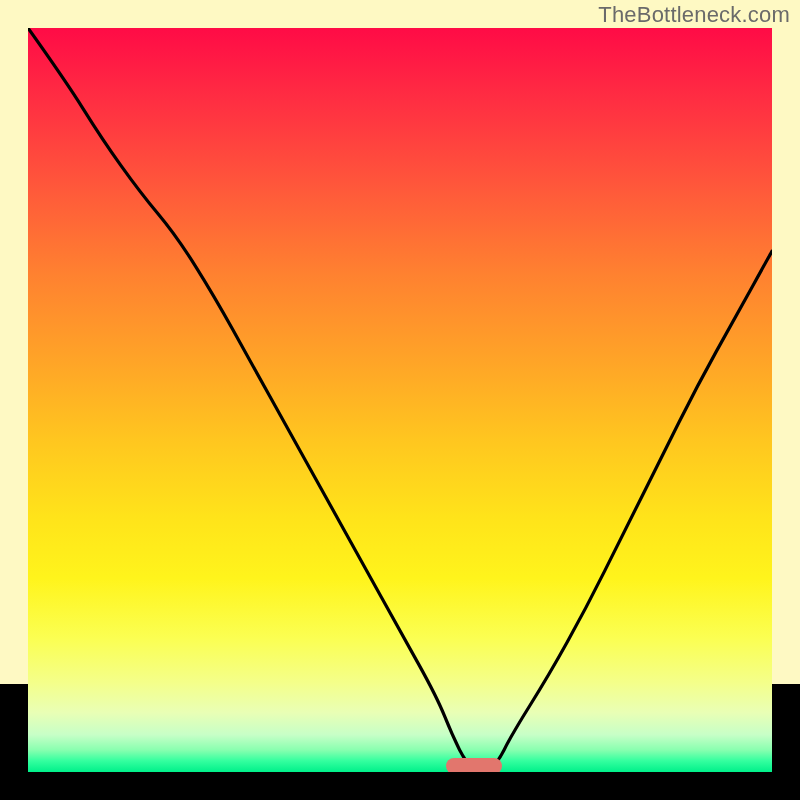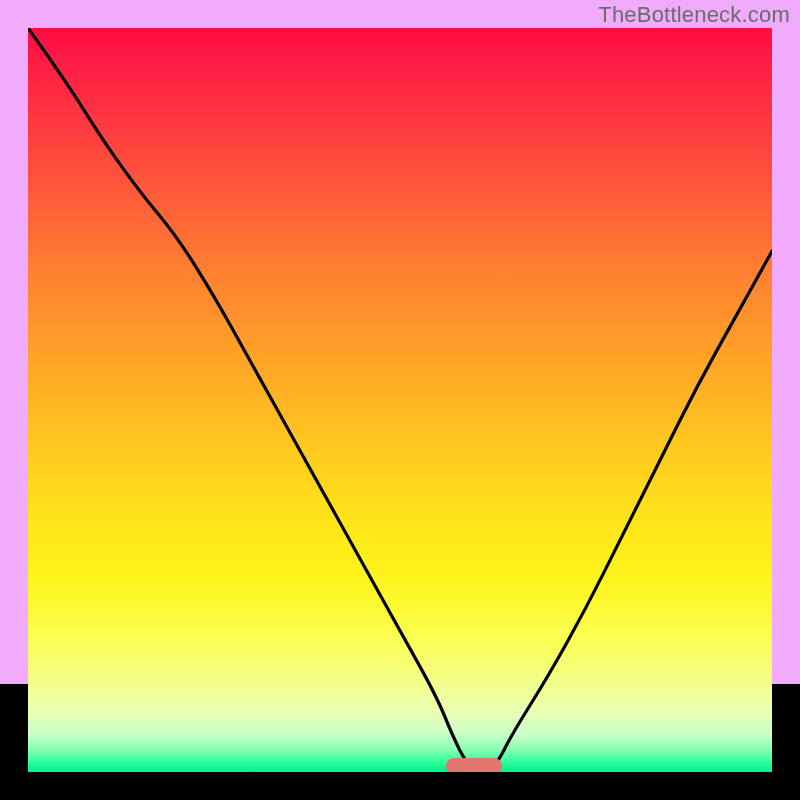--- a/index.html
+++ b/index.html
@@ -8,21 +8,21 @@
     width: 800px;
     height: 800px;
     overflow: hidden;
     background: #000;
     font-family: Arial, Helvetica, sans-serif;
   }
   .frame {
     position: relative;
     width: 800px;
     height: 684px;
-    background: #f0abfc;
+    background: #fef9c3;
   }
   .watermark {
     position: absolute;
     top: 2px;
     right: 10px;
     color: #6a6a6a;
     font-size: 22px;
     letter-spacing: 0.2px;
     font-weight: 400;
     z-index: 20;

